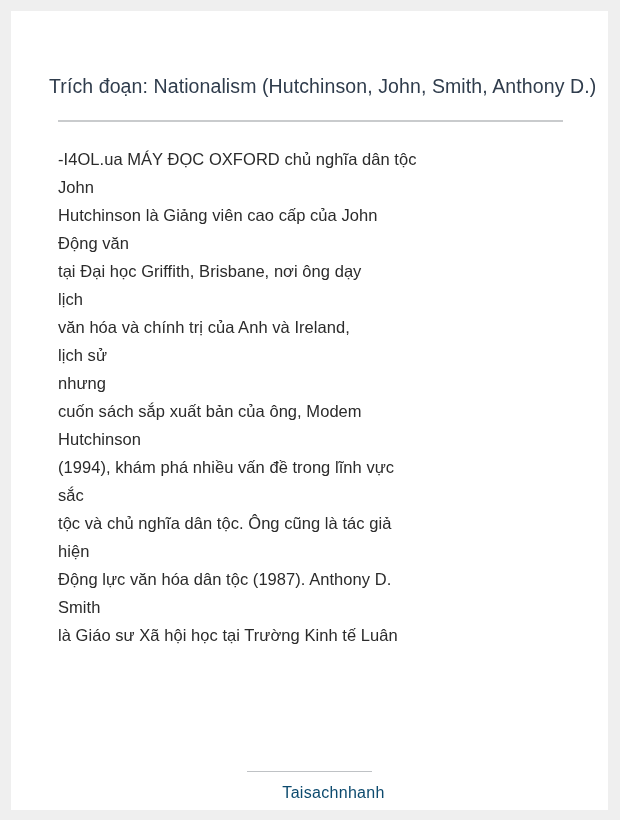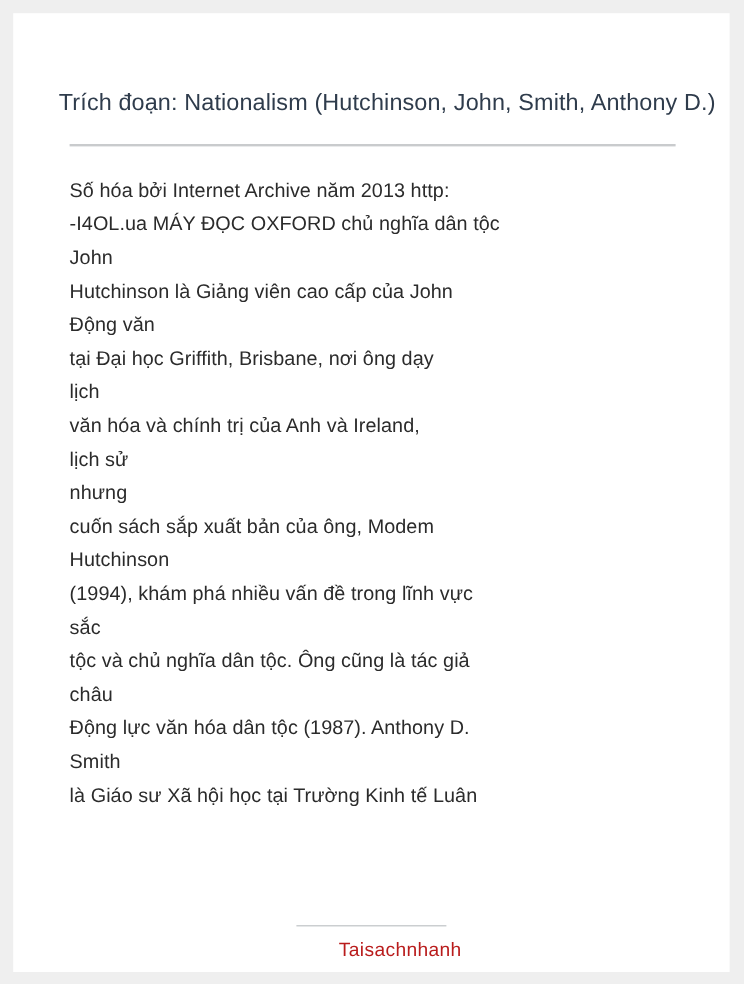--- a/index.html
+++ b/index.html
@@ -82,52 +82,51 @@
   .footer-rule {
     width: 125px;
     height: 1px;
     background: #bfc2c5;
     margin: 0 auto 10px auto;
   }
 
   .footer-text {
     font-size: 16px;
     line-height: 22px;
-    color: #b91c1c;
+    color: #0c4a6e;
     letter-spacing: 0.3px;
     padding-left: 48px;
   }
 </style>
 </head>
 <body>
 
 <div class="page">
   <div class="card">
 
     <div class="doc-title">Trích đoạn: Nationalism (Hutchinson, John, Smith, Anthony D.)</div>
 
     <div class="title-rule"></div>
 
     <div class="excerpt-body">
-      <div class="excerpt-line">Số hóa bởi Internet Archive năm 2013 http:</div>
       <div class="excerpt-line">-I4OL.ua MÁY ĐỌC OXFORD chủ nghĩa dân tộc</div>
       <div class="excerpt-line">John</div>
       <div class="excerpt-line">Hutchinson là Giảng viên cao cấp của John</div>
       <div class="excerpt-line">Động văn</div>
       <div class="excerpt-line">tại Đại học Griffith, Brisbane, nơi ông dạy</div>
       <div class="excerpt-line">lịch</div>
       <div class="excerpt-line">văn hóa và chính trị của Anh và Ireland,</div>
       <div class="excerpt-line">lịch sử</div>
       <div class="excerpt-line">nhưng</div>
       <div class="excerpt-line">cuốn sách sắp xuất bản của ông, Modem</div>
       <div class="excerpt-line">Hutchinson</div>
       <div class="excerpt-line">(1994), khám phá nhiều vấn đề trong lĩnh vực</div>
       <div class="excerpt-line">sắc</div>
       <div class="excerpt-line">tộc và chủ nghĩa dân tộc. Ông cũng là tác giả</div>
-      <div class="excerpt-line">châu</div>
+      <div class="excerpt-line">hiện</div>
       <div class="excerpt-line">Động lực văn hóa dân tộc (1987). Anthony D.</div>
       <div class="excerpt-line">Smith</div>
       <div class="excerpt-line">là Giáo sư Xã hội học tại Trường Kinh tế Luân</div>
     </div>
 
     <div class="footer">
       <div class="footer-rule"></div>
       <div class="footer-text">Taisachnhanh</div>
     </div>
 

